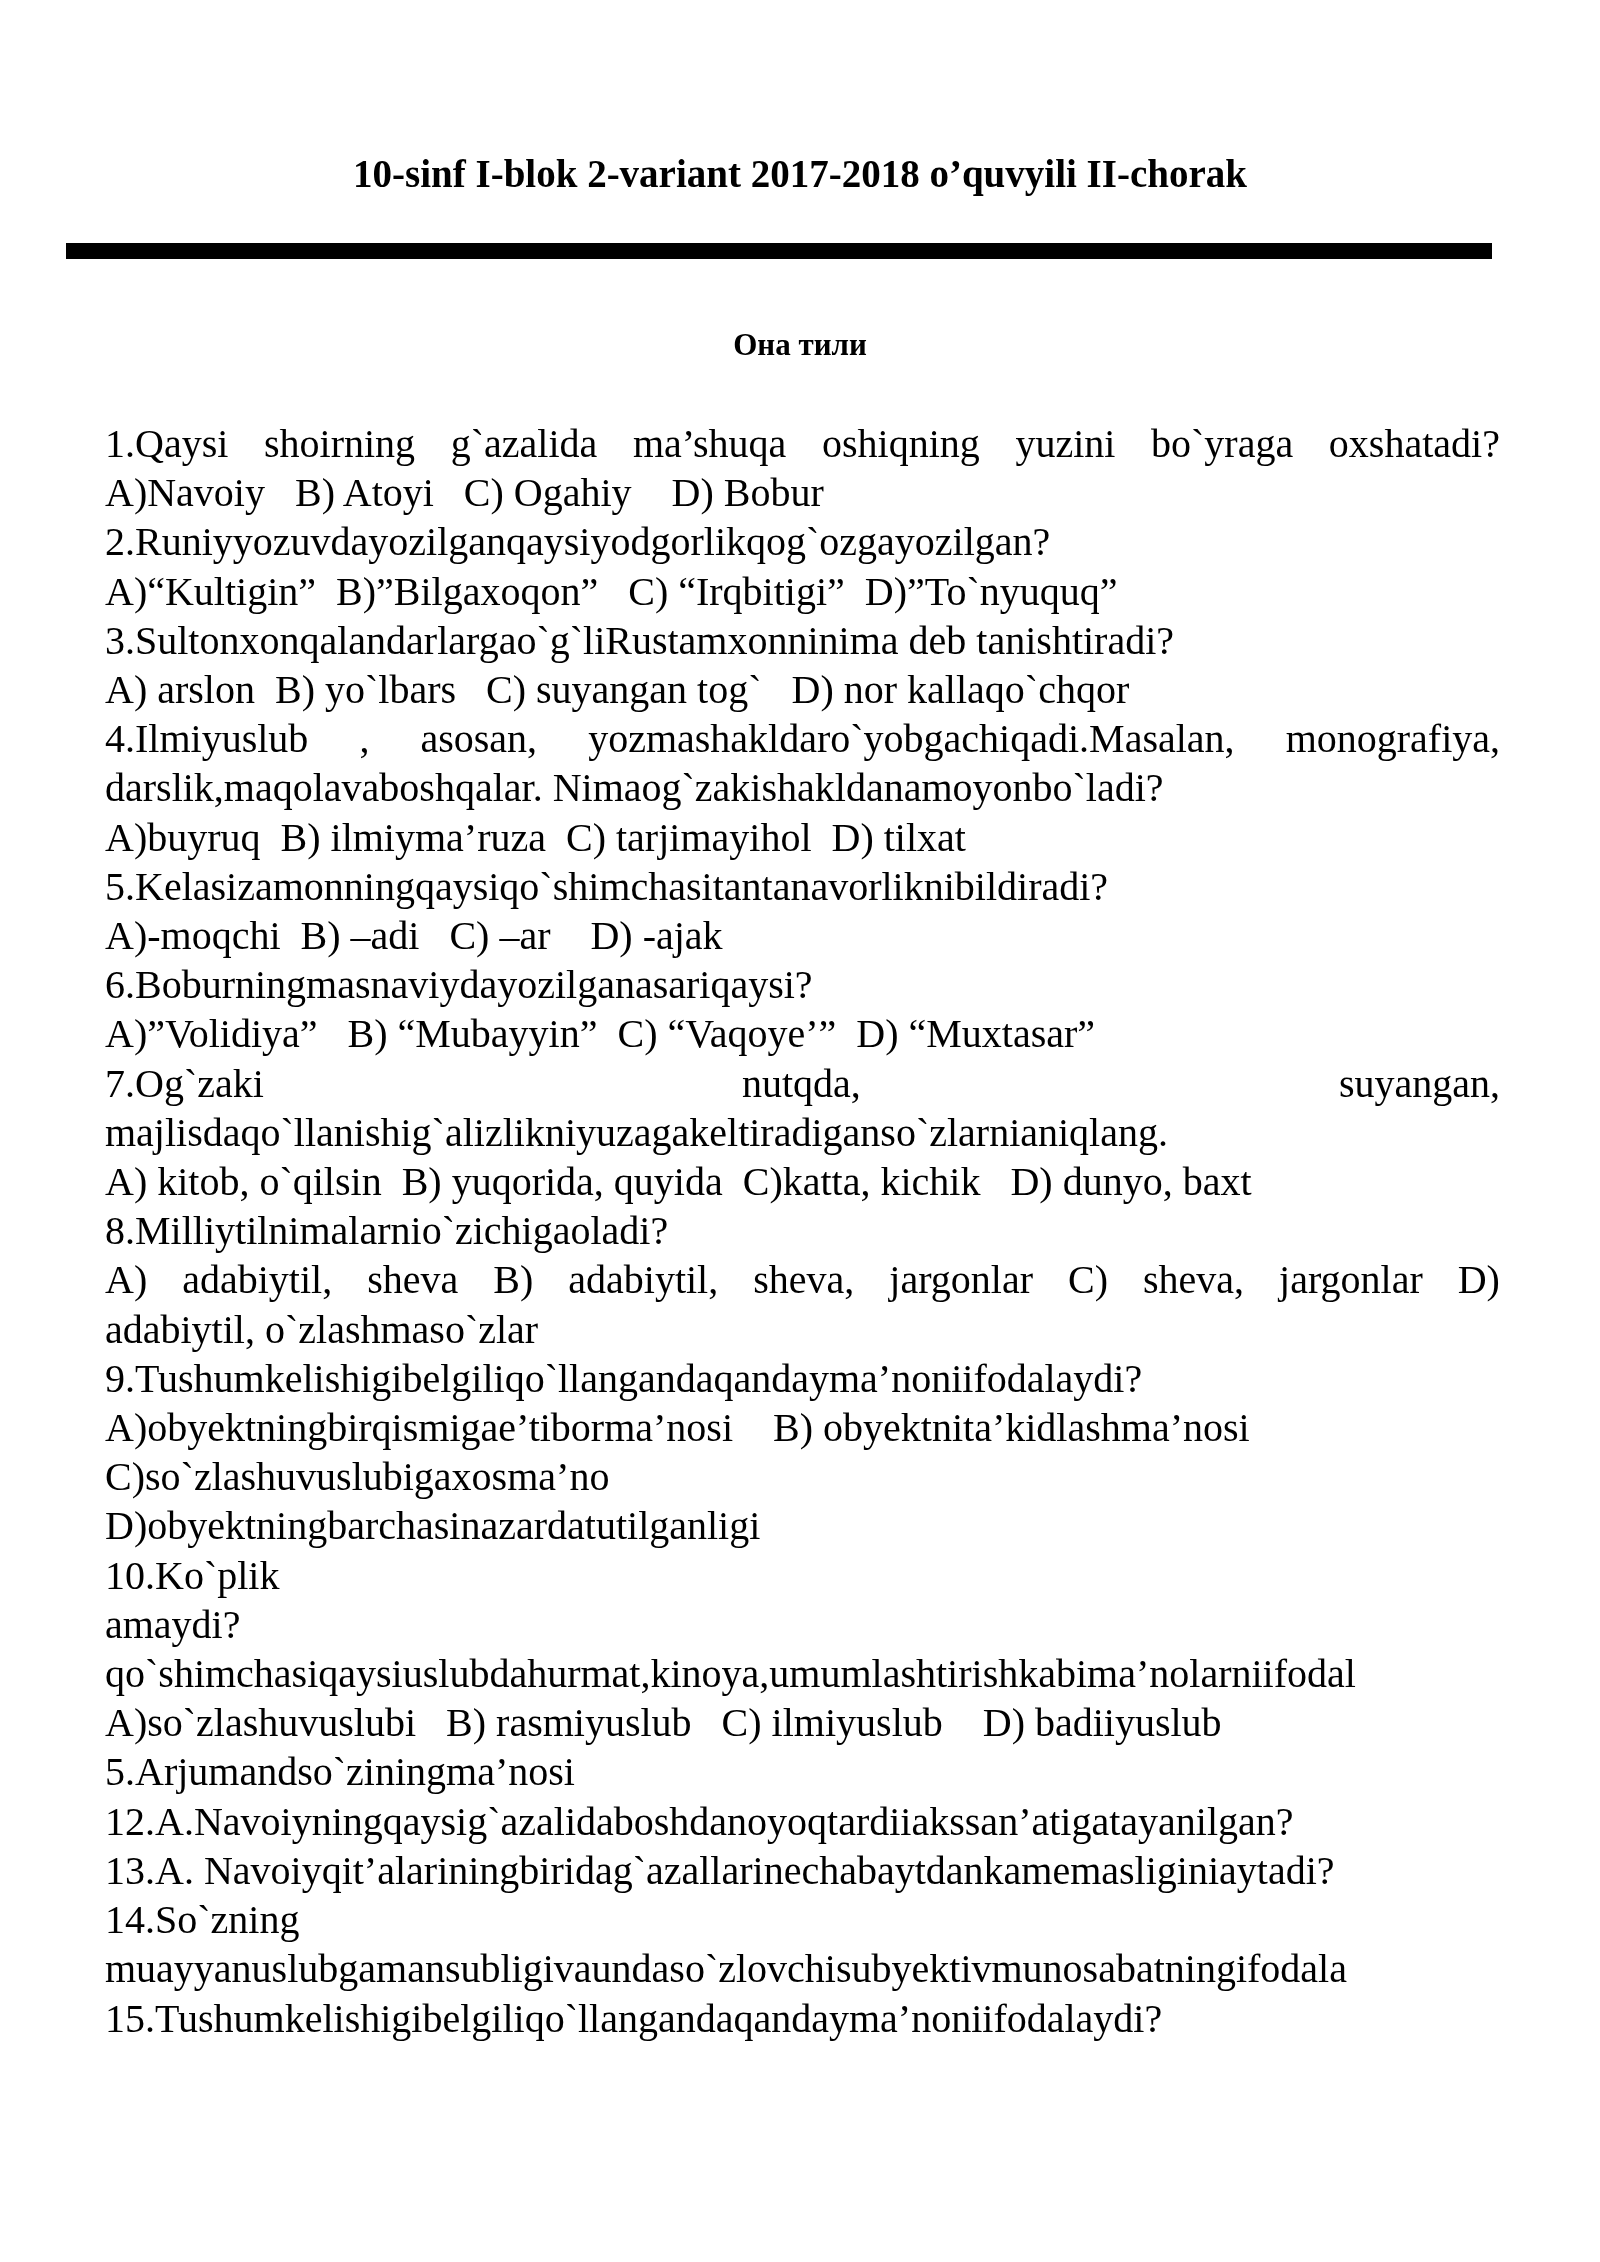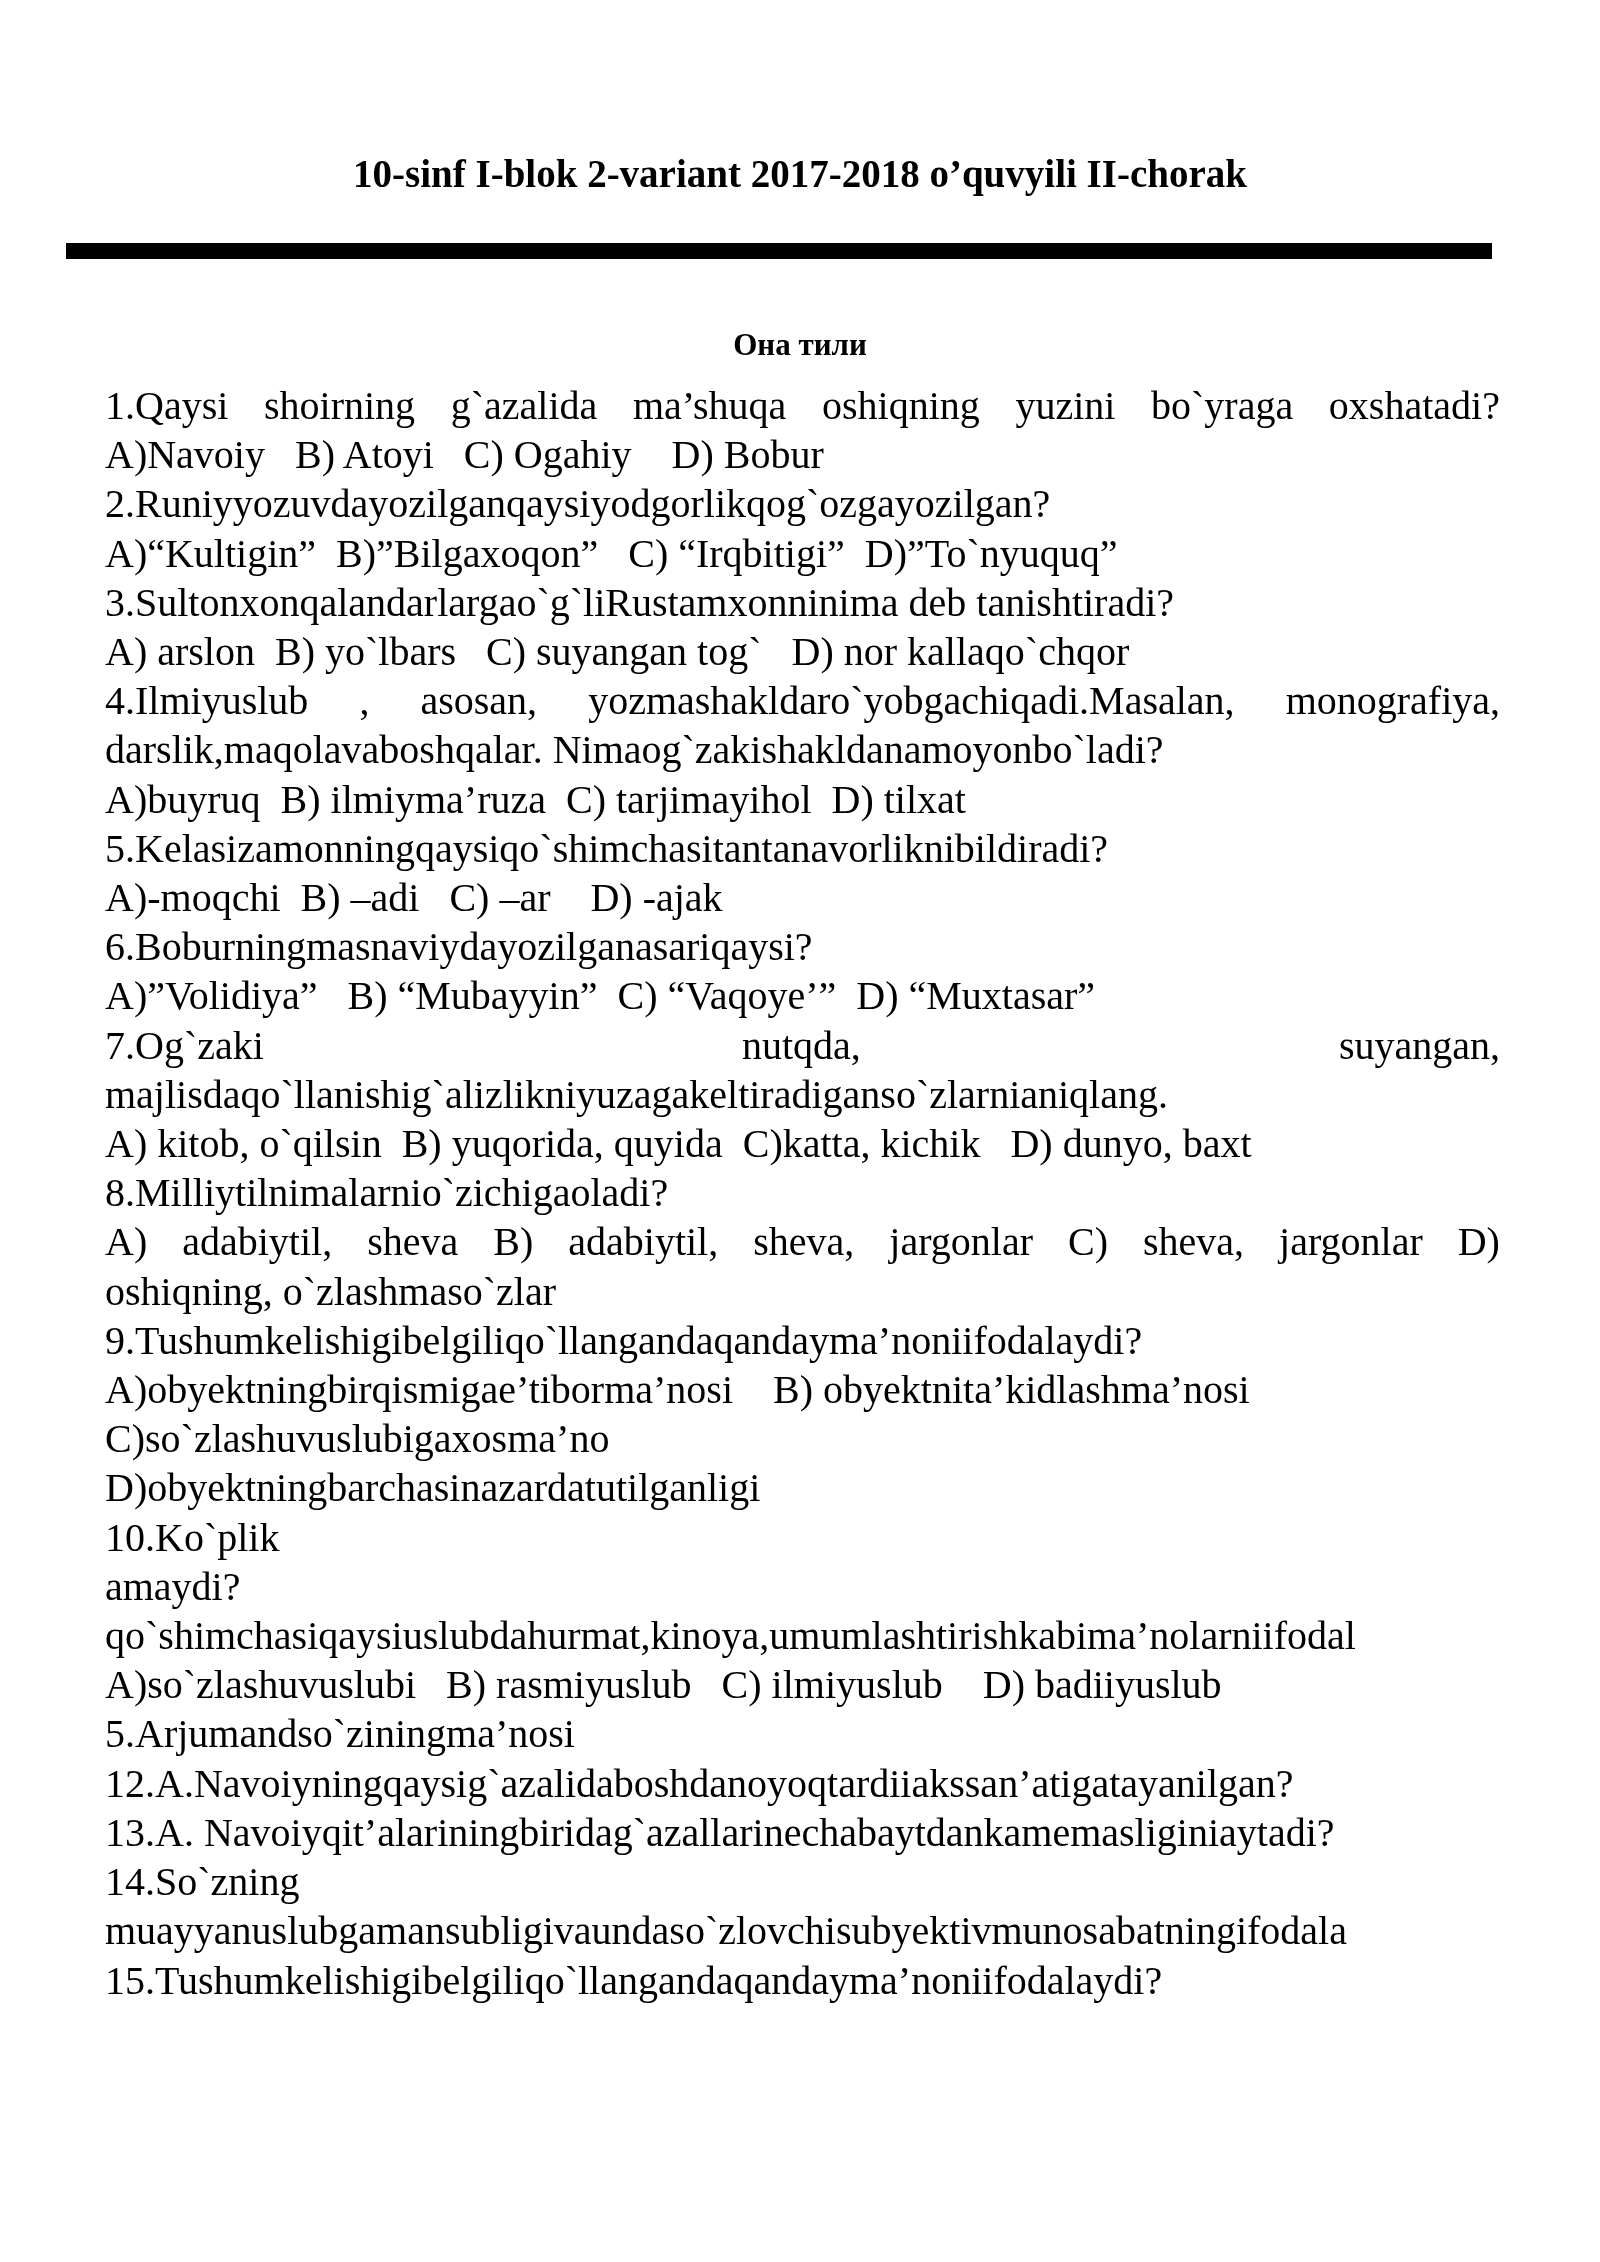--- a/index.html
+++ b/index.html
@@ -27,21 +27,21 @@
   }
   .section-heading {
     margin: 16px;
     padding-top: 50px;
     text-align: center;
     font-size: 31px;
     line-height: 40px;
     font-weight: 700;
   }
   .body-block {
-    margin: 16px 100px 0 105px;
+    margin: 54px 100px 0 105px;
     width: 1395px;
   }
   .line {
     font-size: 40px;
     line-height: 49.2px;
     white-space: pre;
   }
   .line.spread {
     display: flex;
     justify-content: space-between;
@@ -101,21 +101,21 @@
         <span>sheva</span>
         <span>B)</span>
         <span>adabiytil,</span>
         <span>sheva,</span>
         <span>jargonlar</span>
         <span>C)</span>
         <span>sheva,</span>
         <span>jargonlar</span>
         <span>D)</span>
       </div>
-      <div class="line">oshiqning, o`zlashmaso`zlar</div>
+      <div class="line">adabiytil, o`zlashmaso`zlar</div>
       <div class="line">9.Tushumkelishigibelgiliqo`llangandaqandayma’noniifodalaydi?</div>
       <div class="line">A)obyektningbirqismigae’tiborma’nosi    B) obyektnita’kidlashma’nosi</div>
       <div class="line">C)so`zlashuvuslubigaxosma’no</div>
       <div class="line">D)obyektningbarchasinazardatutilganligi</div>
       <div class="line">10.Ko`plik</div>
       <div class="line">amaydi?</div>
       <div class="line">qo`shimchasiqaysiuslubdahurmat,kinoya,umumlashtirishkabima’nolarniifodal</div>
       <div class="line">A)so`zlashuvuslubi   B) rasmiyuslub   C) ilmiyuslub    D) badiiyuslub</div>
       <div class="line">5.Arjumandso`ziningma’nosi</div>
       <div class="line">12.A.Navoiyningqaysig`azalidaboshdanoyoqtardiiakssan’atigatayanilgan?</div>

